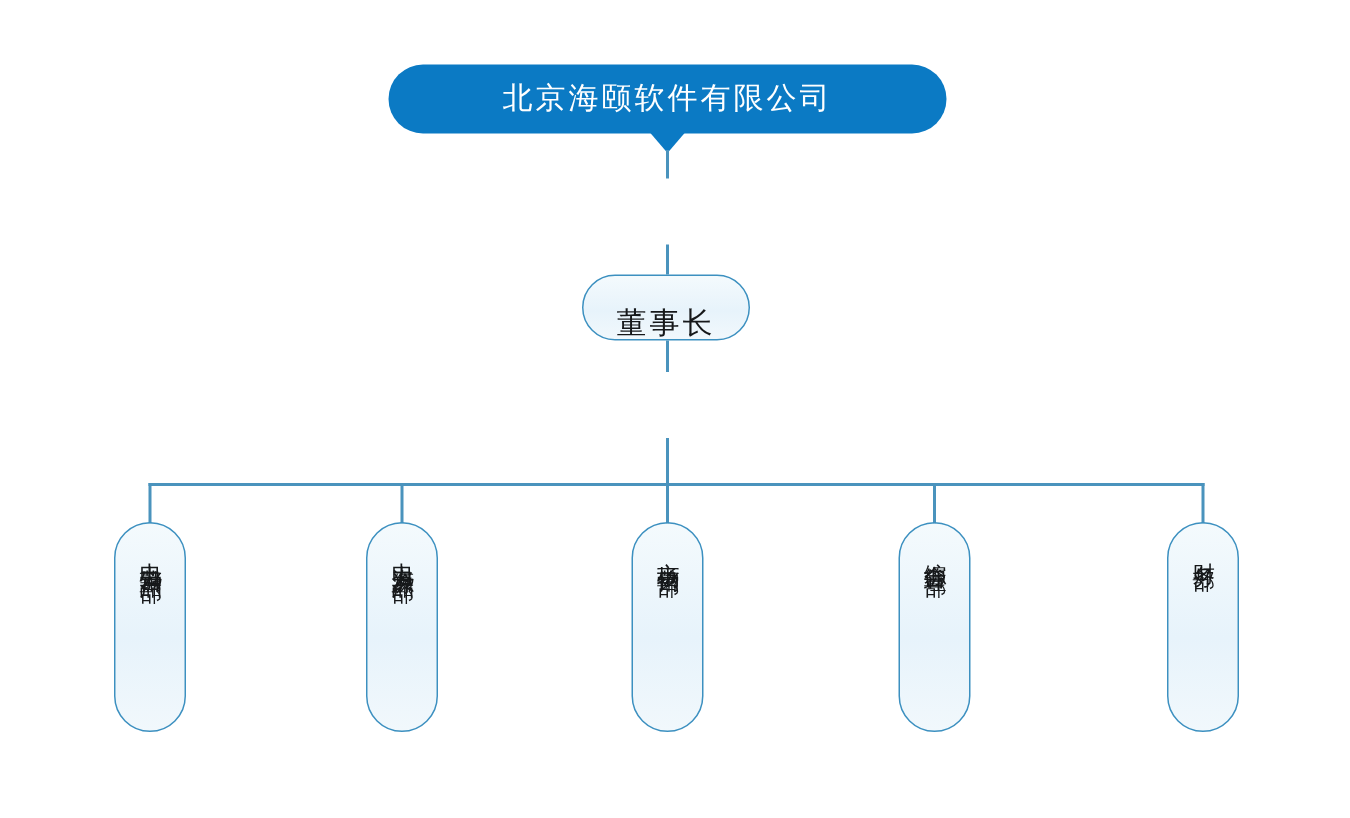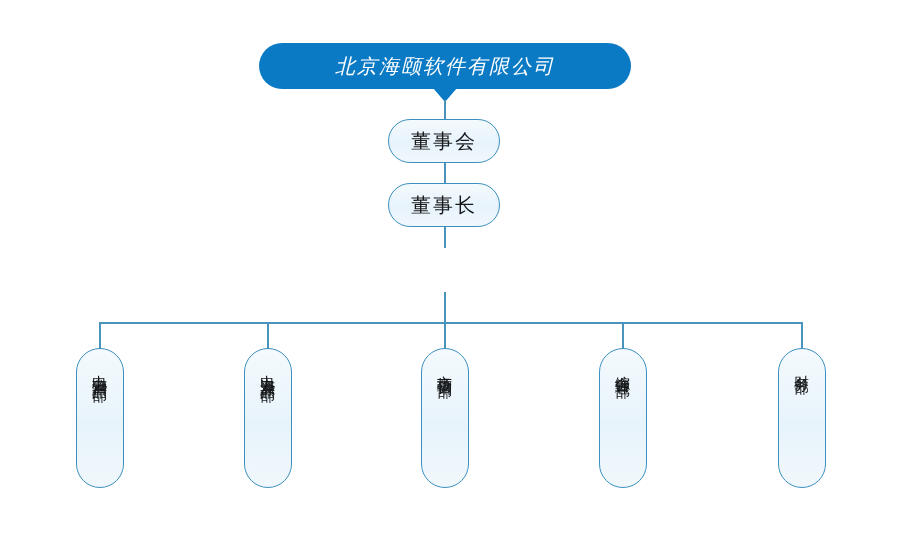--- a/index.html
+++ b/index.html
@@ -31,21 +31,20 @@
     align-items: center;
     justify-content: center;
     box-sizing: border-box;
   }
   .company-pill-label {
     color: #ffffff;
     font-size: 20px;
     letter-spacing: 2px;
     line-height: 1;
     white-space: nowrap;
-    font-style: italic;
   }
   .company-pointer {
     position: absolute;
     left: 433px;
     top: 88px;
     width: 0;
     height: 0;
     border-left: 12px solid transparent;
     border-right: 12px solid transparent;
     border-top: 14px solid #0b7ac4;
@@ -110,27 +109,24 @@
 
 <div id="chart-canvas">
 
   <div class="company-pill">
     <span class="company-pill-label">北京海颐软件有限公司</span>
   </div>
   <div class="company-pointer"></div>
 
   <div class="v-line" style="left:444px; top:100px; height:19px;"></div>
 
-  <div class="node node-h" style="left:388px; top:119px;">
-    <span class="node-label">董事会</span>
-  </div>
 
   <div class="v-line" style="left:444px; top:163px; height:20px;"></div>
 
-  <div class="node node-h" style="left:388px; top:183px;">
+  <div class="node node-h" style="left:388px; top:183px;align-items:flex-end;">
     <span class="node-label">董事长</span>
   </div>
 
   <div class="v-line" style="left:444px; top:227px; height:21px;"></div>
 
 
   <div class="v-line" style="left:444px; top:292px; height:31px;"></div>
 
   <div class="h-line" style="left:99px; top:322px; width:704px;"></div>
 

